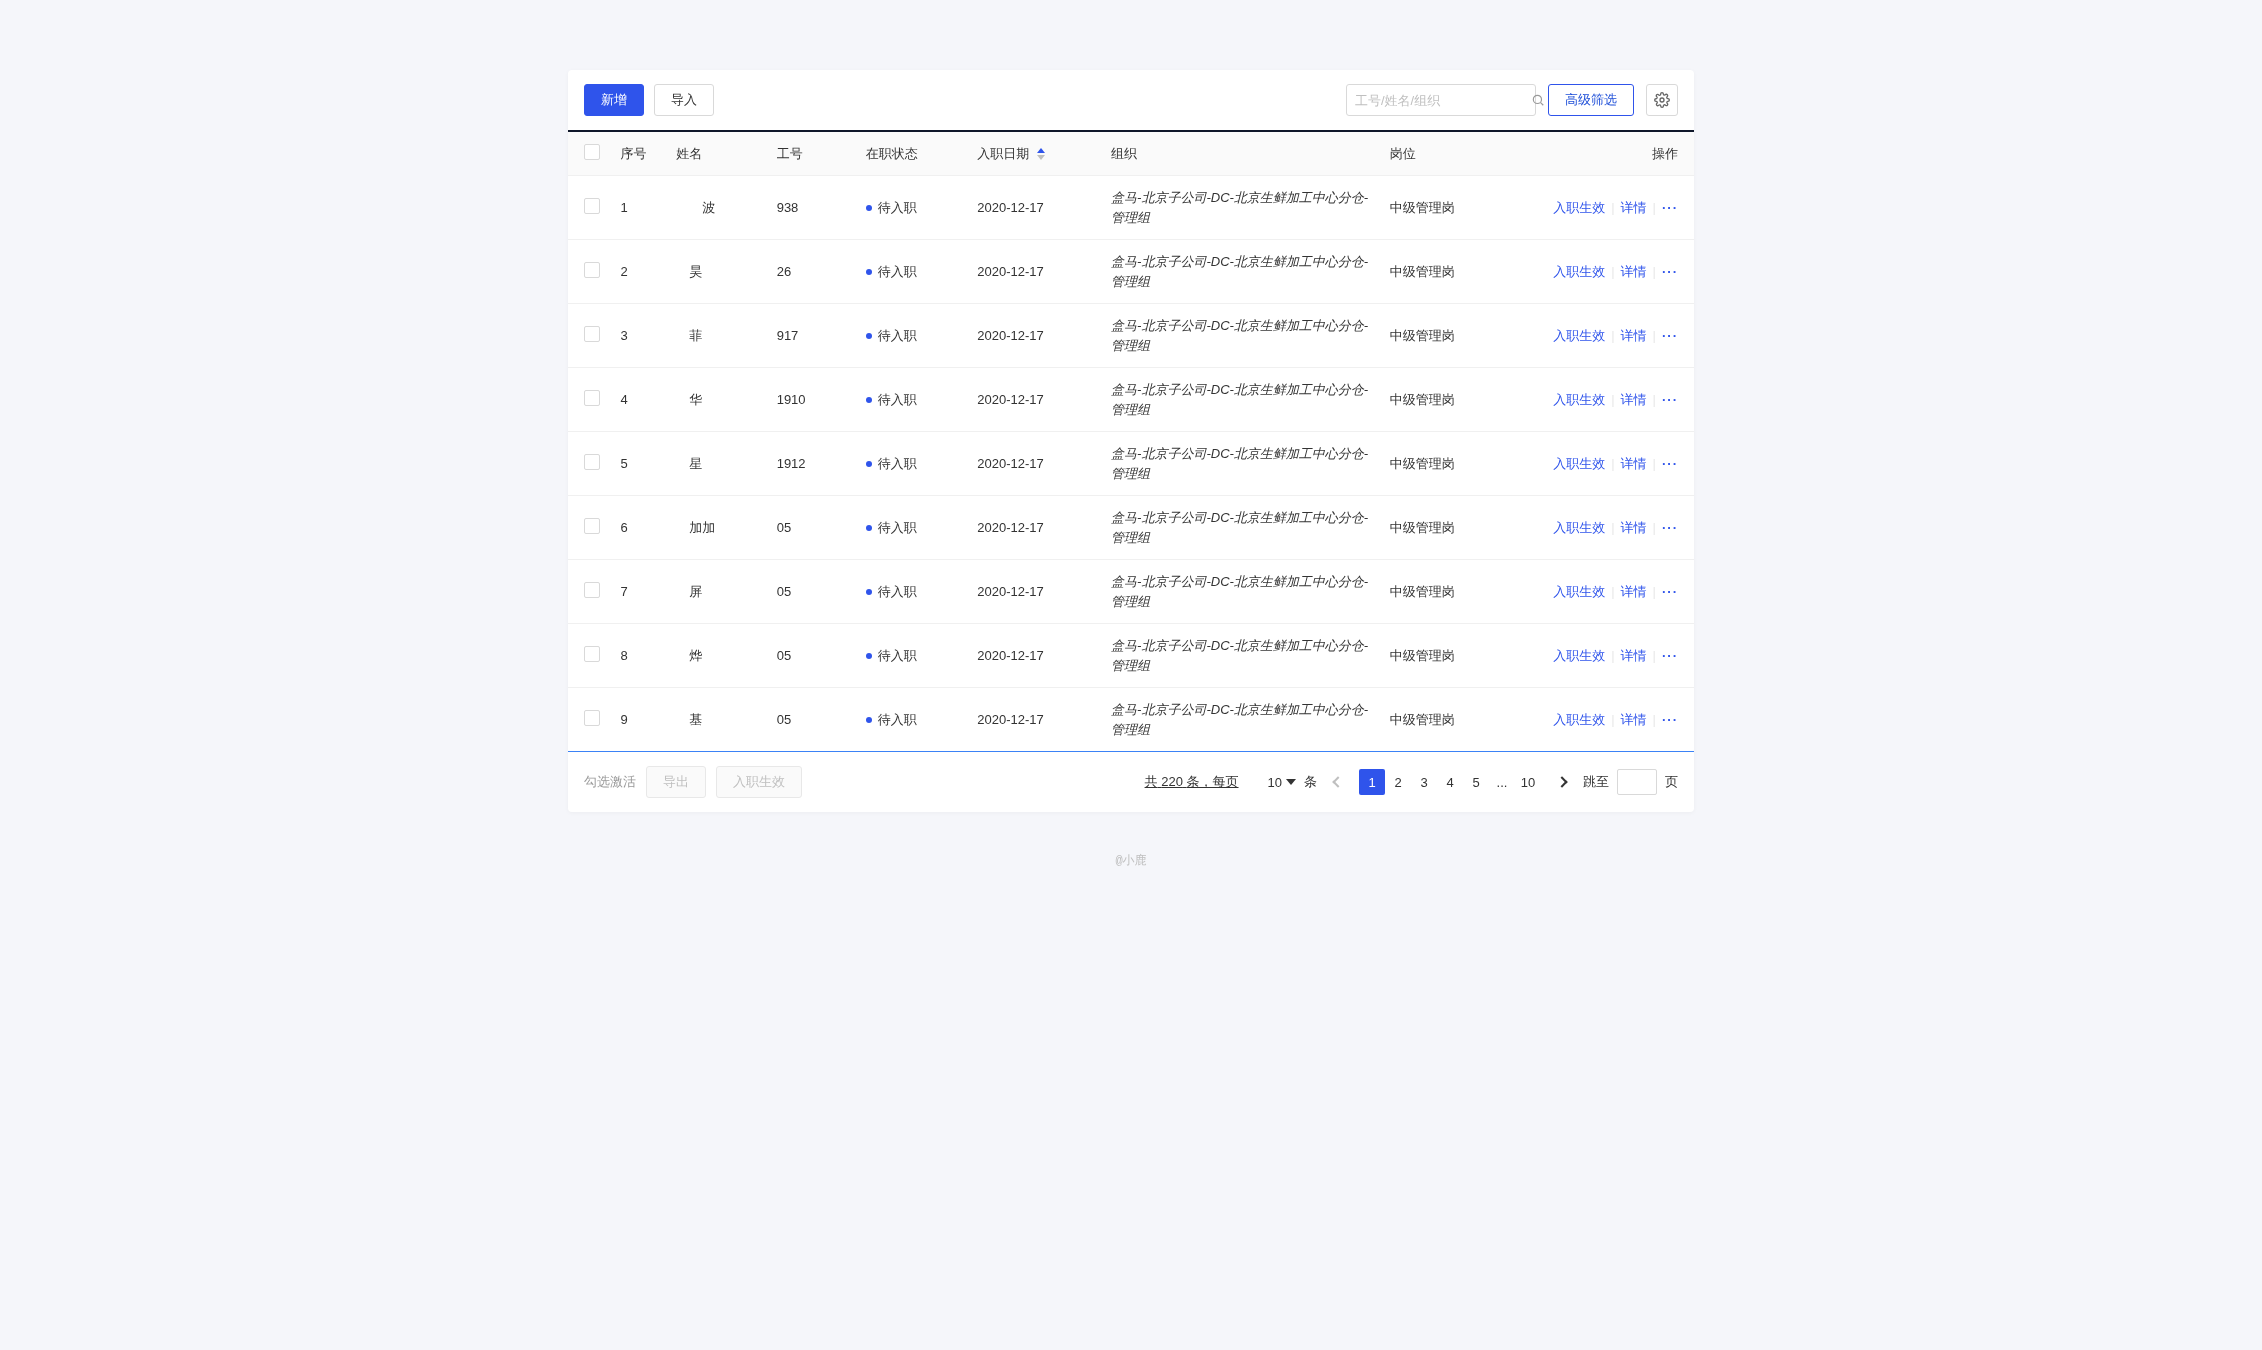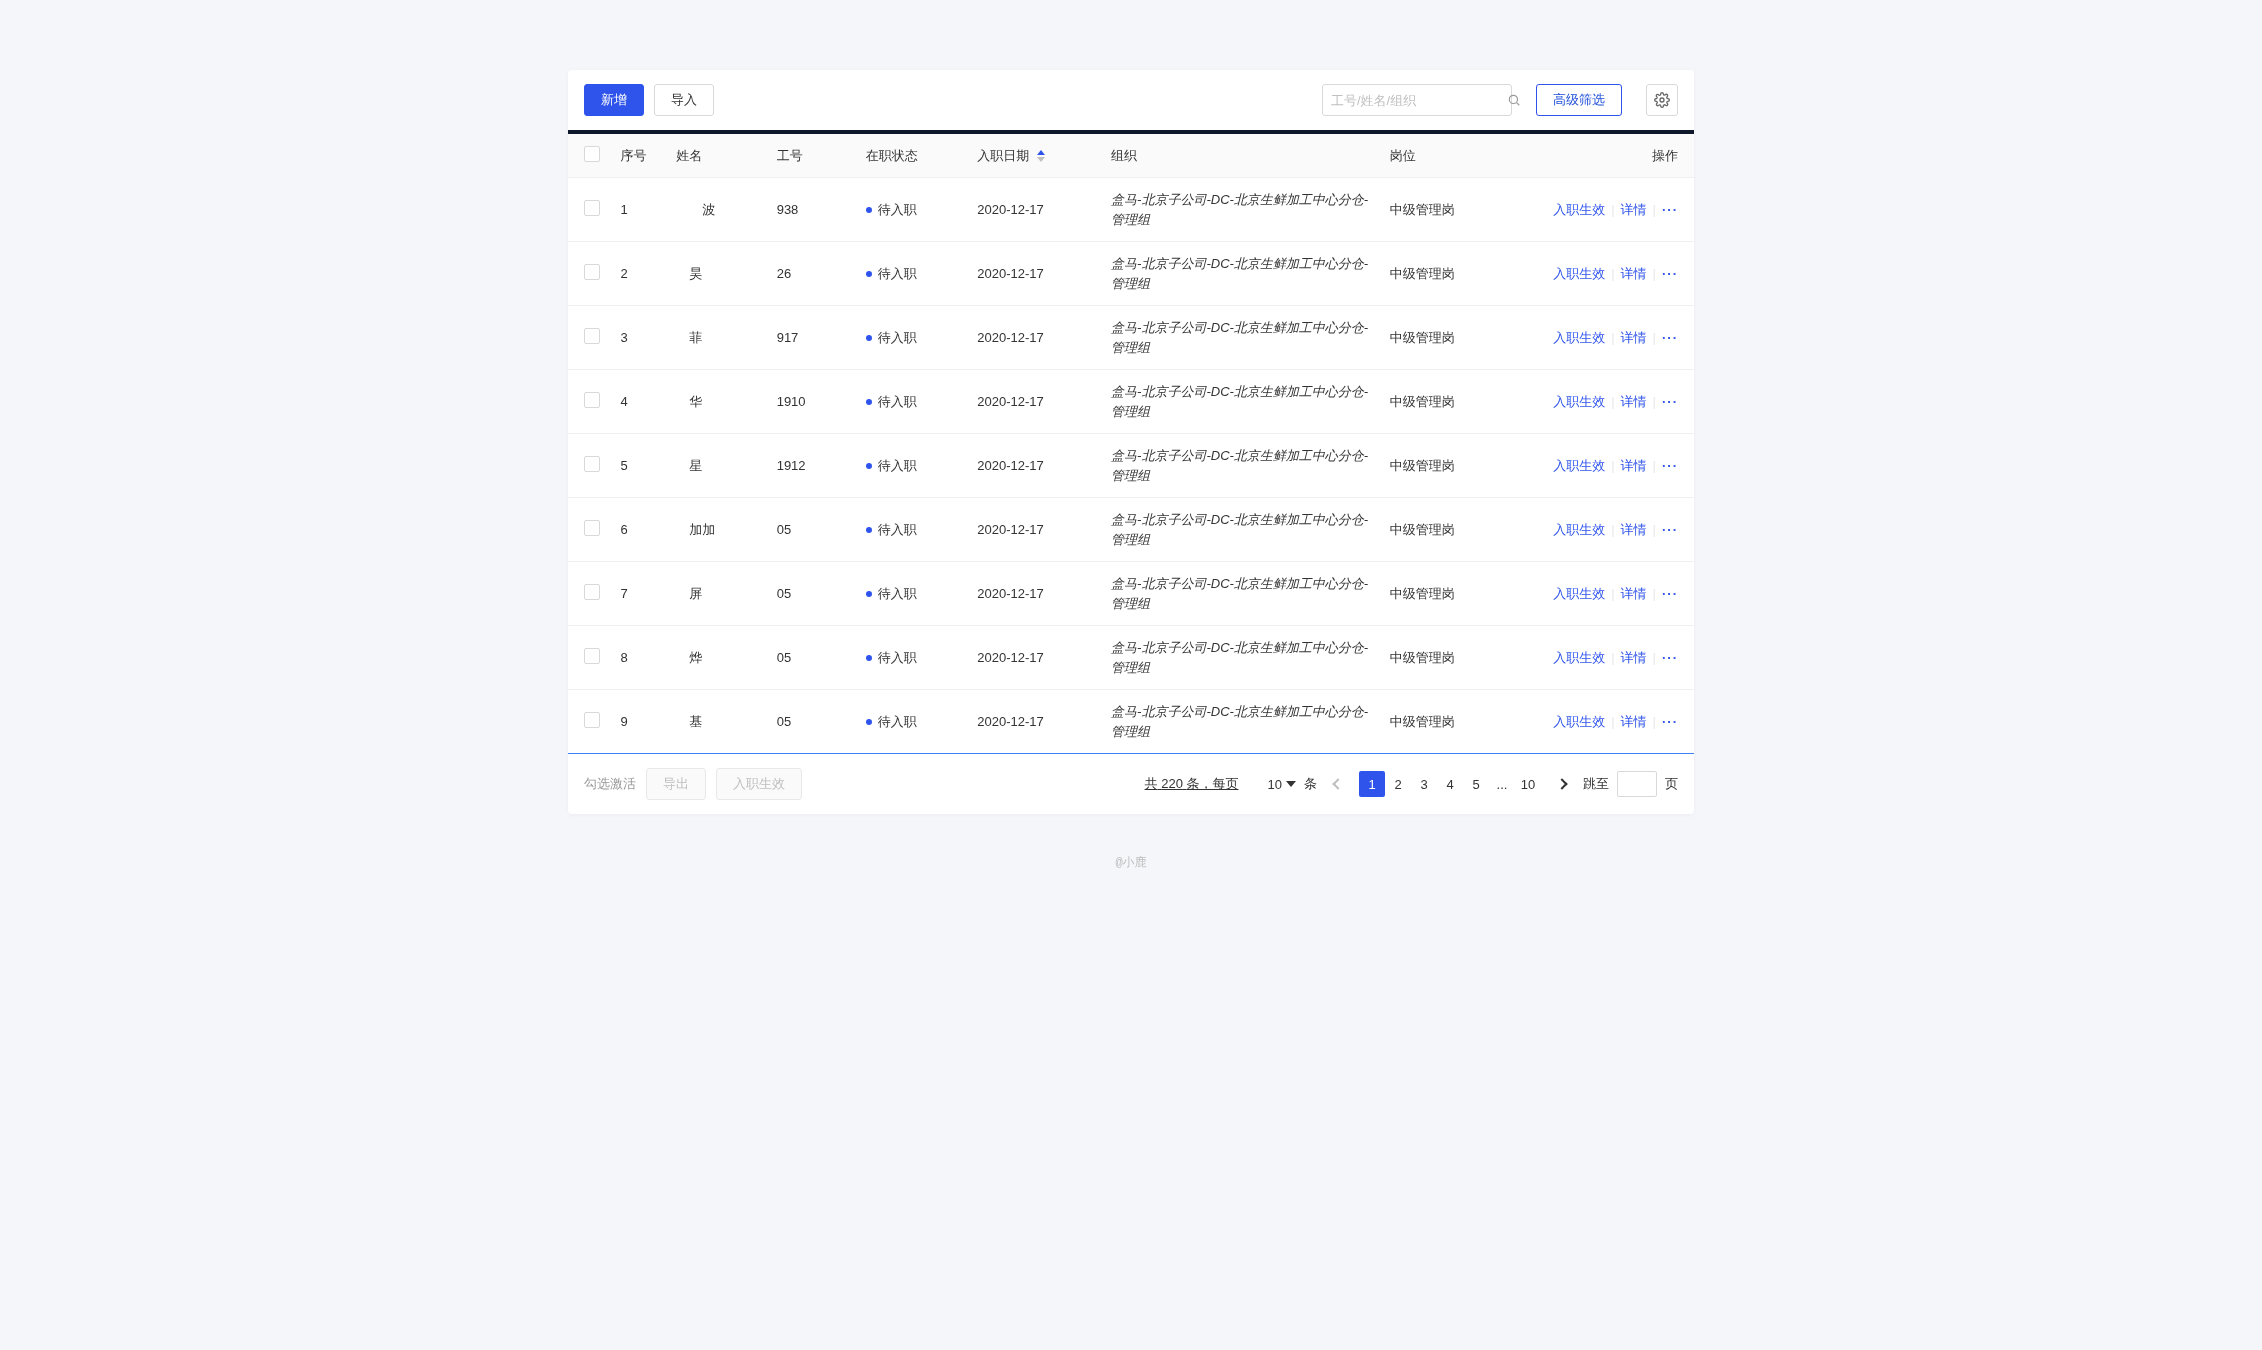--- a/index.html
+++ b/index.html
@@ -19,21 +19,21 @@
       border-radius: 4px;
       box-shadow: 0 1px 4px rgba(0,0,0,0.04);
     }
     .toolbar {
       display: flex;
       align-items: center;
       justify-content: space-between;
       padding: 14px 16px;
     }
     .toolbar-left { display: flex; gap: 10px; }
-    .toolbar-right { display: flex; gap: 24px; align-items: center; }
+    .toolbar-right { display: flex; gap: 12px; align-items: center; }
     .btn {
       height: 32px;
       padding: 8px 16px;
       border-radius: 3px;
       font-size: 13px;
       cursor: pointer;
       display: inline-flex;
       align-items: center;
       justify-content: center;
       border: 1px solid #d9d9d9;
@@ -72,21 +72,21 @@
       color: #333;
       background: transparent;
     }
     .search-input::placeholder { color: #bfbfbf; }
     .search-icon { color: #999; display: flex; }
     .gear-icon { color: #666; display: flex; }
 
     .table { width: 100%; border-collapse: collapse; }
     .thead {
       background: #fafafa;
-      border-top: 4px solid #0f172a;
+      border-top: 2px solid #0f172a;
       border-bottom: 1px solid #f0f0f0;
     }
     .th {
       text-align: left;
       padding: 12px 8px;
       font-weight: 500;
       color: #333;
       font-size: 13px;
       white-space: nowrap;
     }

